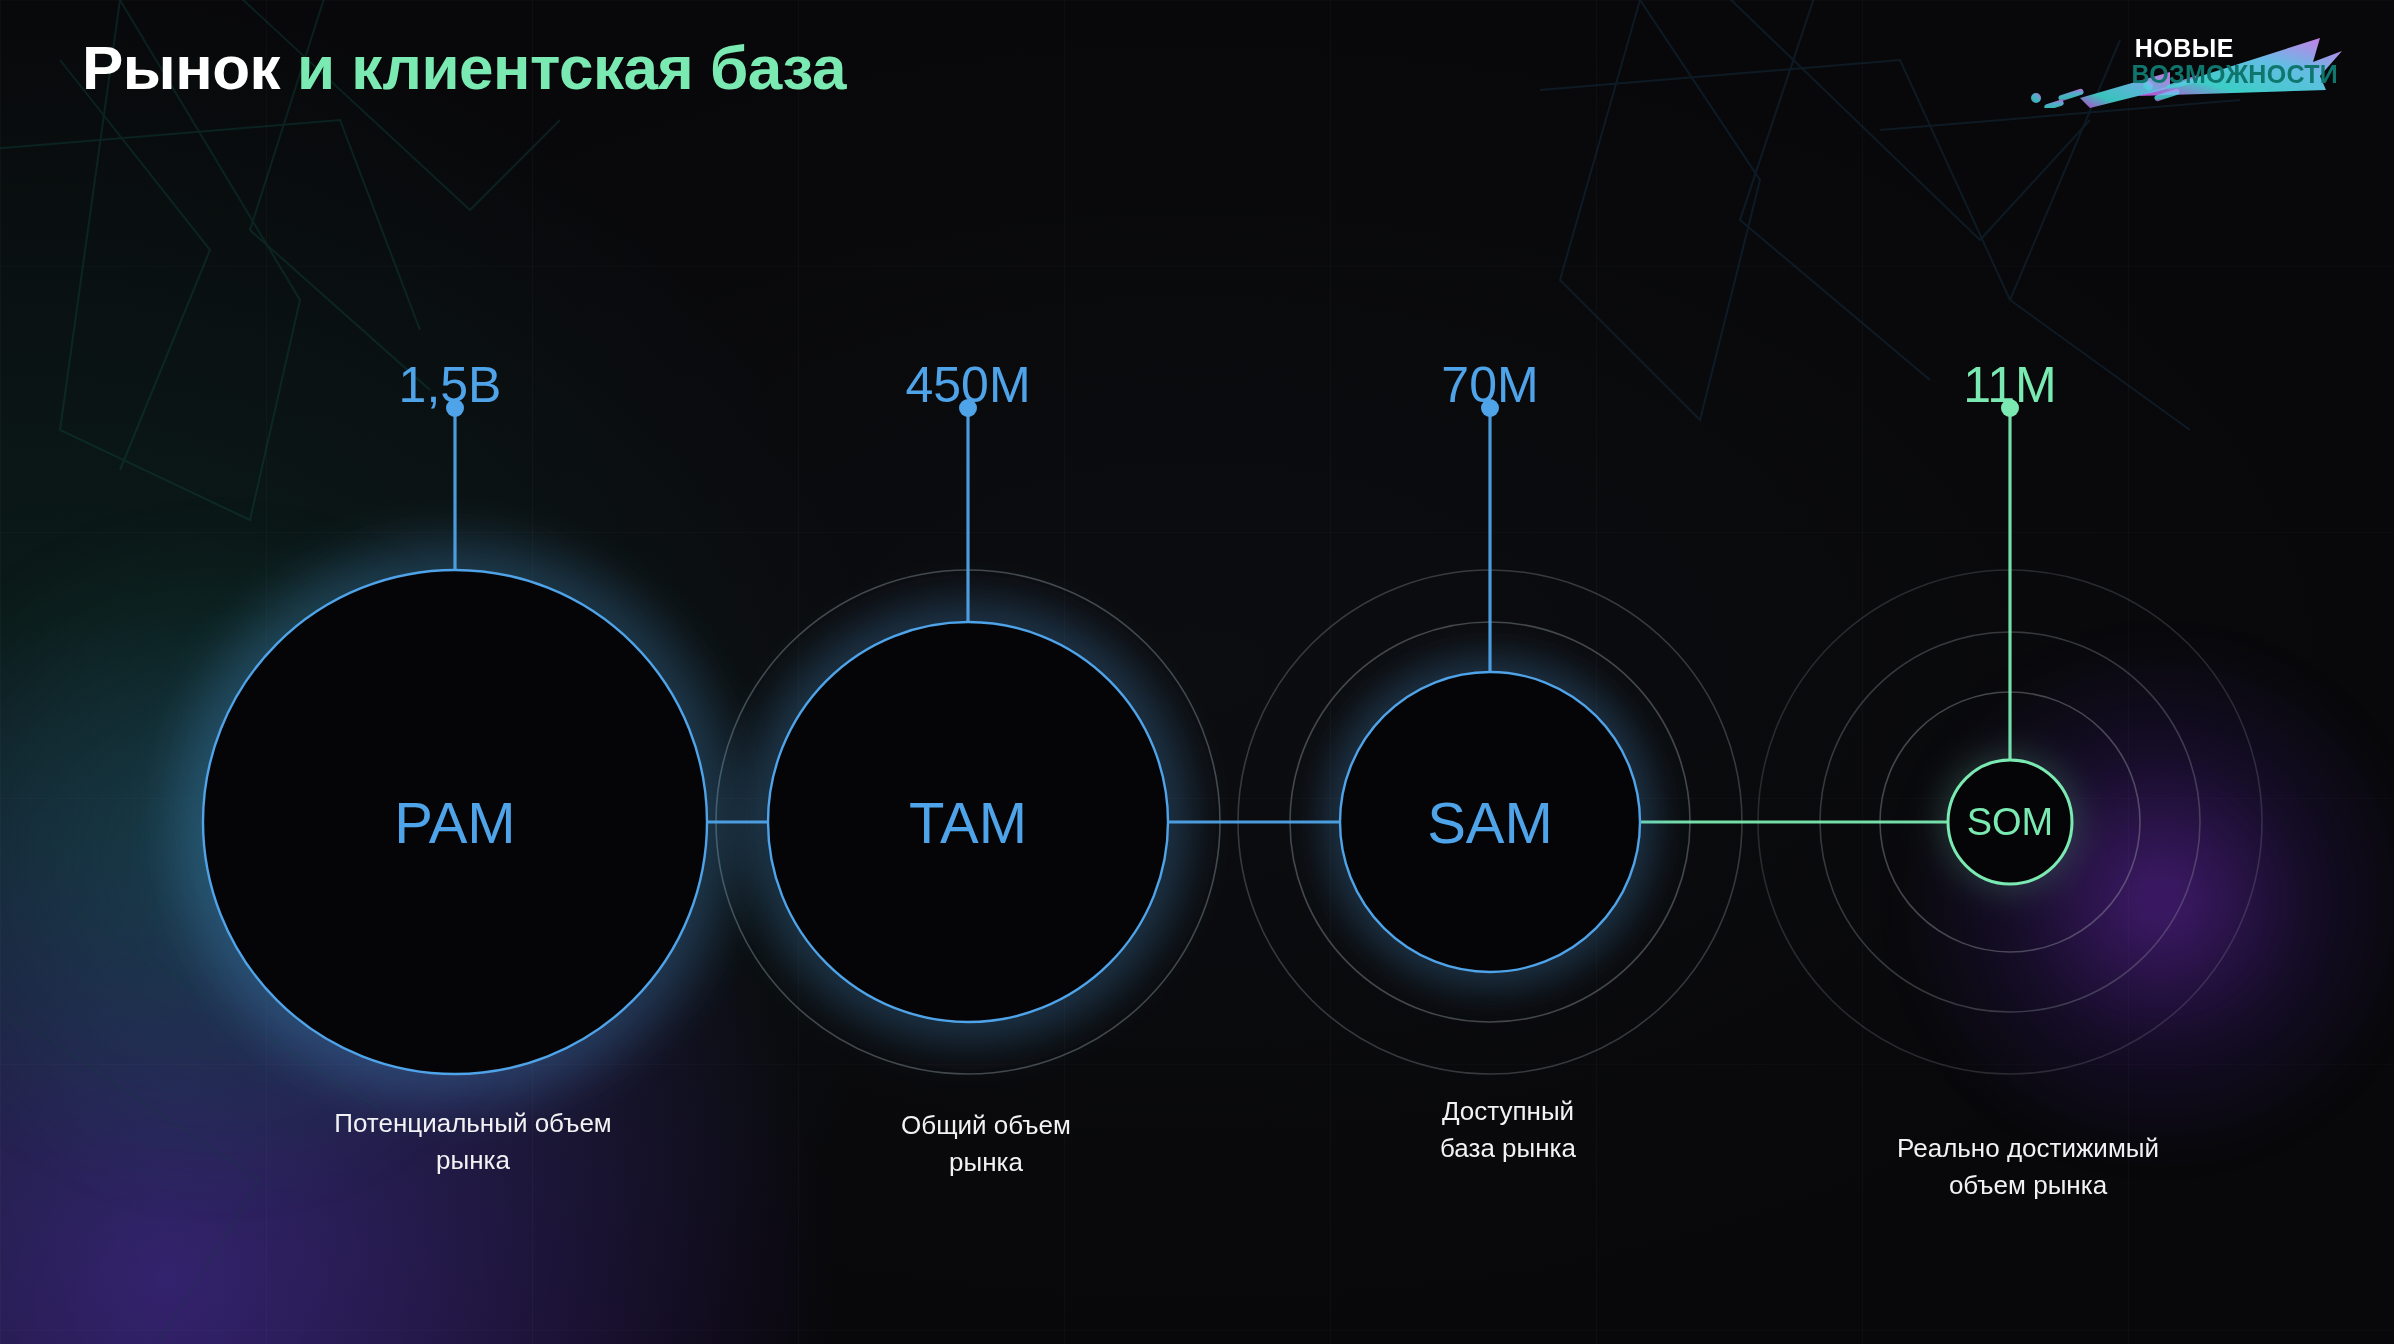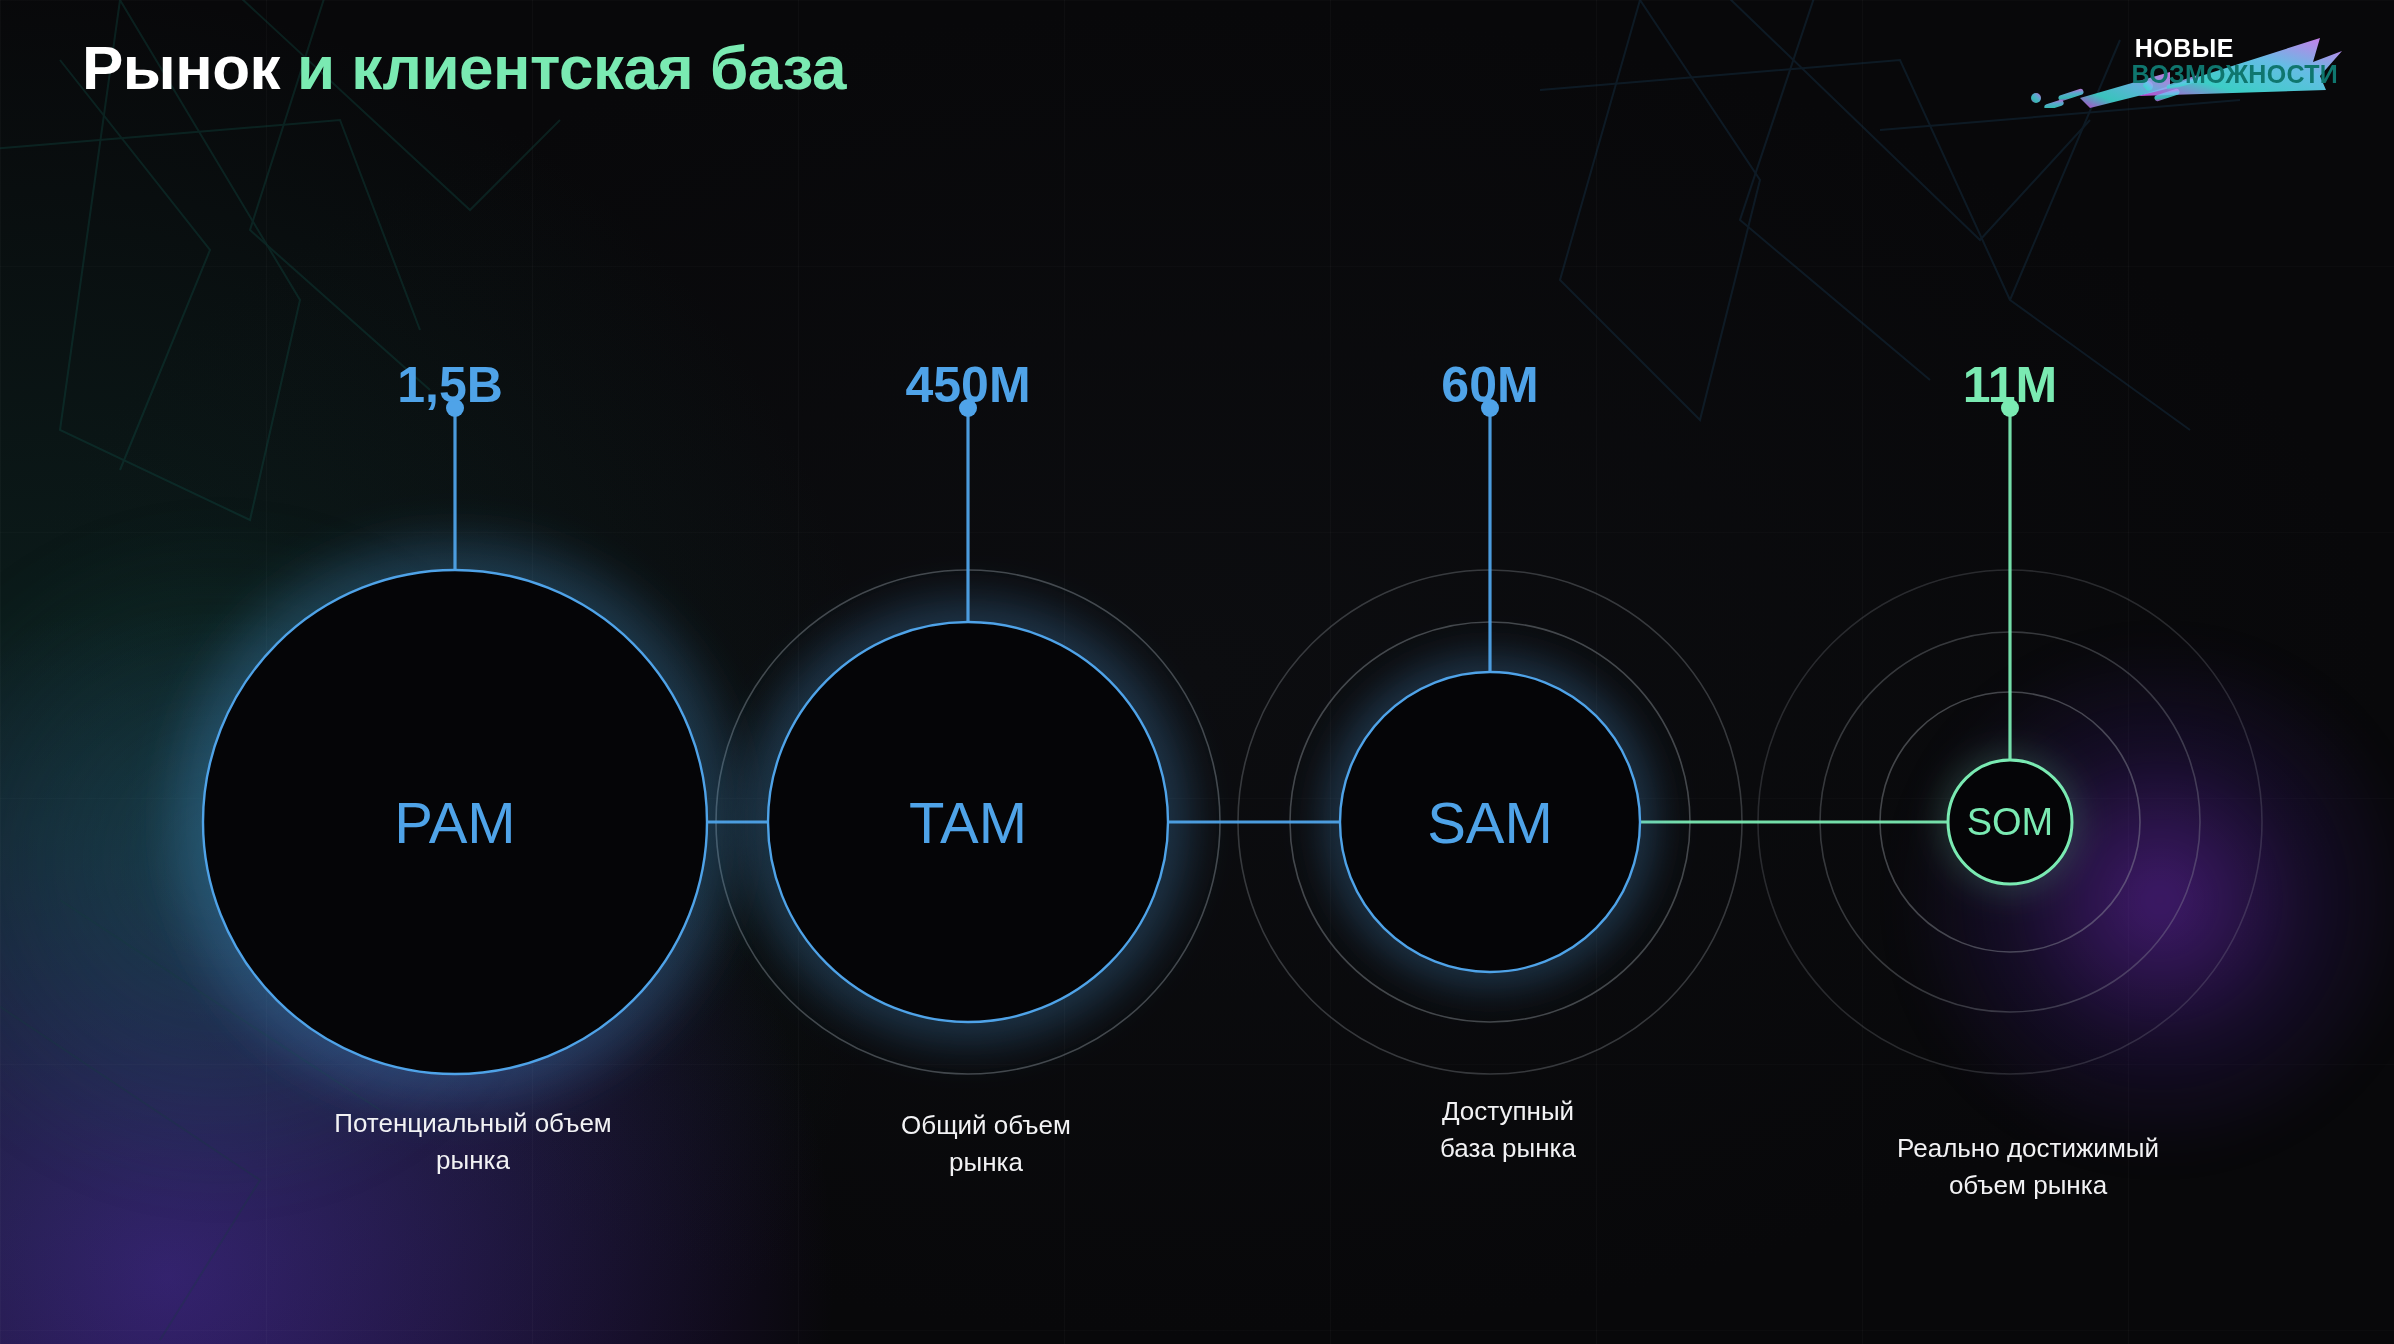--- a/index.html
+++ b/index.html
@@ -45,21 +45,21 @@
   #logo .ltext{position:absolute;right:12px;top:8px;text-align:right;line-height:1.02;}
   #logo .l1{color:#fff;font-size:25px;font-weight:800;letter-spacing:.5px;
             margin-right:104px;display:block;}
   #logo .l2{color:#0f766e;font-size:25px;font-weight:800;letter-spacing:.3px;display:block;}
   #logo svg{position:absolute;left:0;top:0;}
 
   
   #diagram{position:absolute;inset:0;}
 
   .valLabel{position:absolute;transform:translateX(-50%);
-            font-size:50px;font-weight:700;white-space:nowrap;text-align:center;}
+            font-size:50px;font-weight:400;white-space:nowrap;text-align:center;}
 
   .caption{position:absolute;transform:translateX(-50%);
            color:#f2f2f4;font-size:26px;font-weight:500;line-height:1.42;
            text-align:center;white-space:pre-line;margin-left:18px;}
 </style>
 </head>
 <body>
 
 <div id="stage">
 
@@ -170,21 +170,21 @@
         <circle cx="2010" cy="822" r="62" fill="#050507" stroke="#7aeab2" stroke-width="3" opacity="1"></circle>
         <line x1="2010" y1="408" x2="2010" y2="760" stroke="#7aeab2" stroke-width="3.2" opacity=".95"></line>
         <circle cx="2010" cy="408" r="9" fill="#7aeab2"></circle>
         <text x="2010" y="822" fill="#7aeab2" text-anchor="middle" dominant-baseline="central" font-family="&quot;Liberation Sans&quot;, sans-serif" font-size="38" font-weight="400">SOM</text>
       </g>
   </svg>
 
   <div id="labels">
       <div class="valLabel" style="left: 450px; top: 356px; color: rgb(79, 163, 232);">1,5B</div>
       <div class="valLabel" style="left: 968px; top: 356px; color: rgb(79, 163, 232); text-align: center;">450M</div>
-      <div class="valLabel" style="left: 1490px; top: 356px; color: rgb(79, 163, 232);">60M</div>
+      <div class="valLabel" style="left: 1490px; top: 356px; color: rgb(79, 163, 232);">70M</div>
       <div class="valLabel" style="left: 2010px; top: 356px; color: rgb(122, 234, 178);">11M</div>
     </div>
   <div id="captions">
       <div class="caption" style="left: 455px; top: 1105px;">Потенциальный объем
 рынка</div>
       <div class="caption" style="left: 968px; top: 1107px;">Общий объем
 рынка</div>
       <div class="caption" style="left: 1490px; top: 1093px;">Доступный
 база рынка</div>
       <div class="caption" style="left: 2010px; top: 1130px;">Реально достижимый

